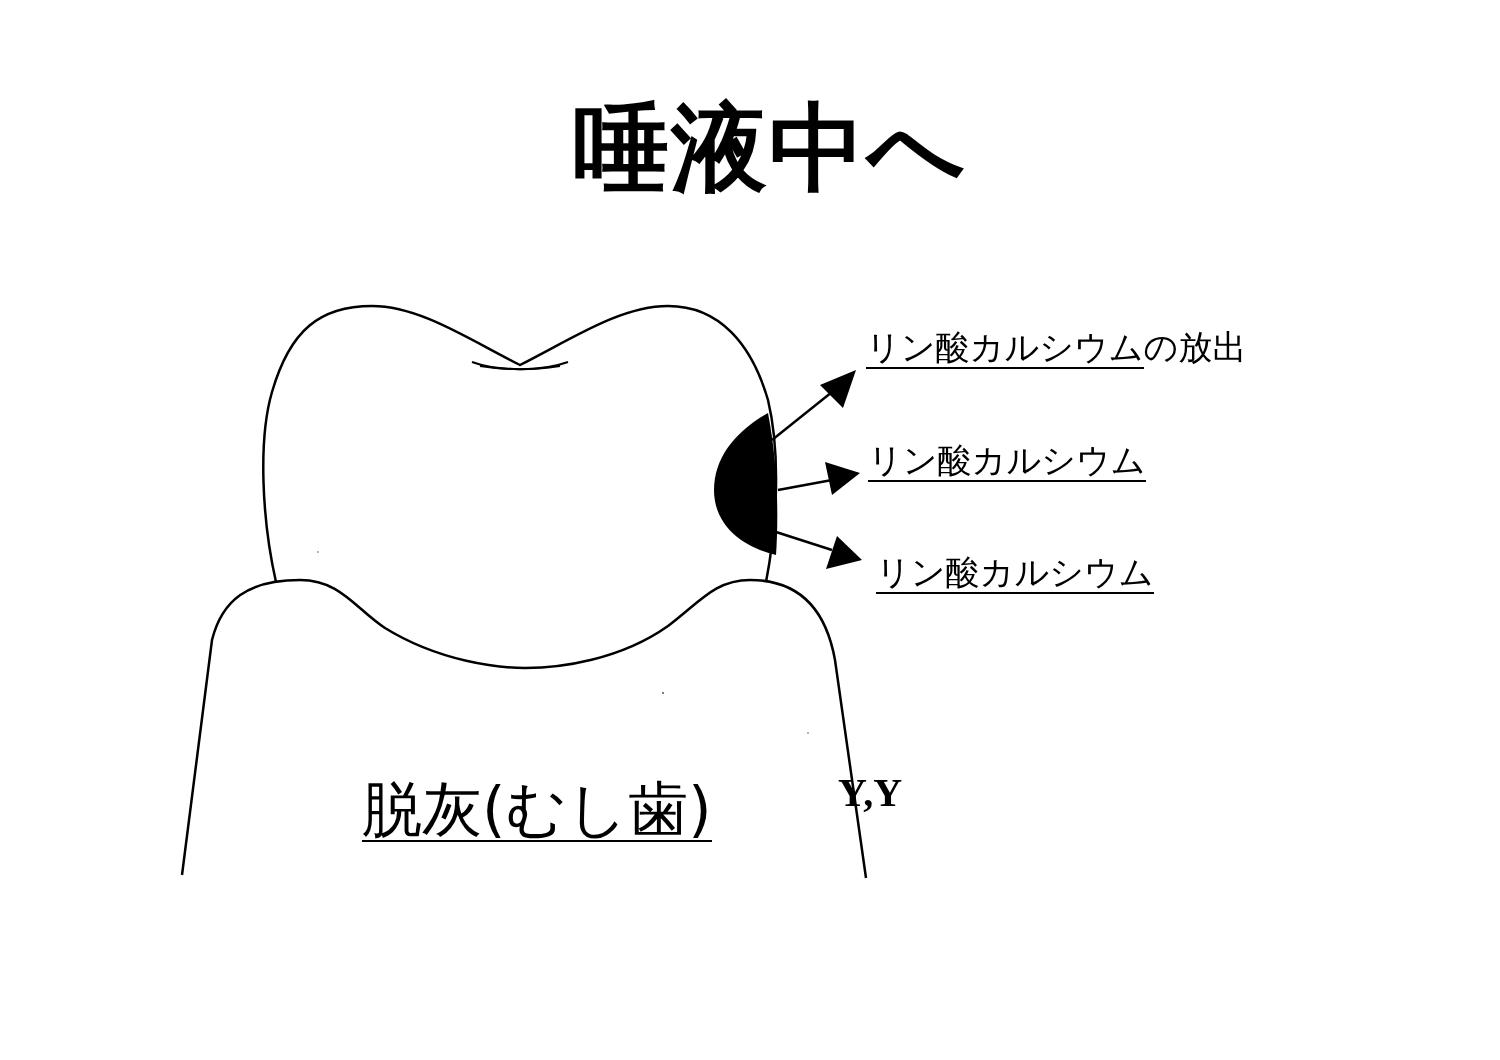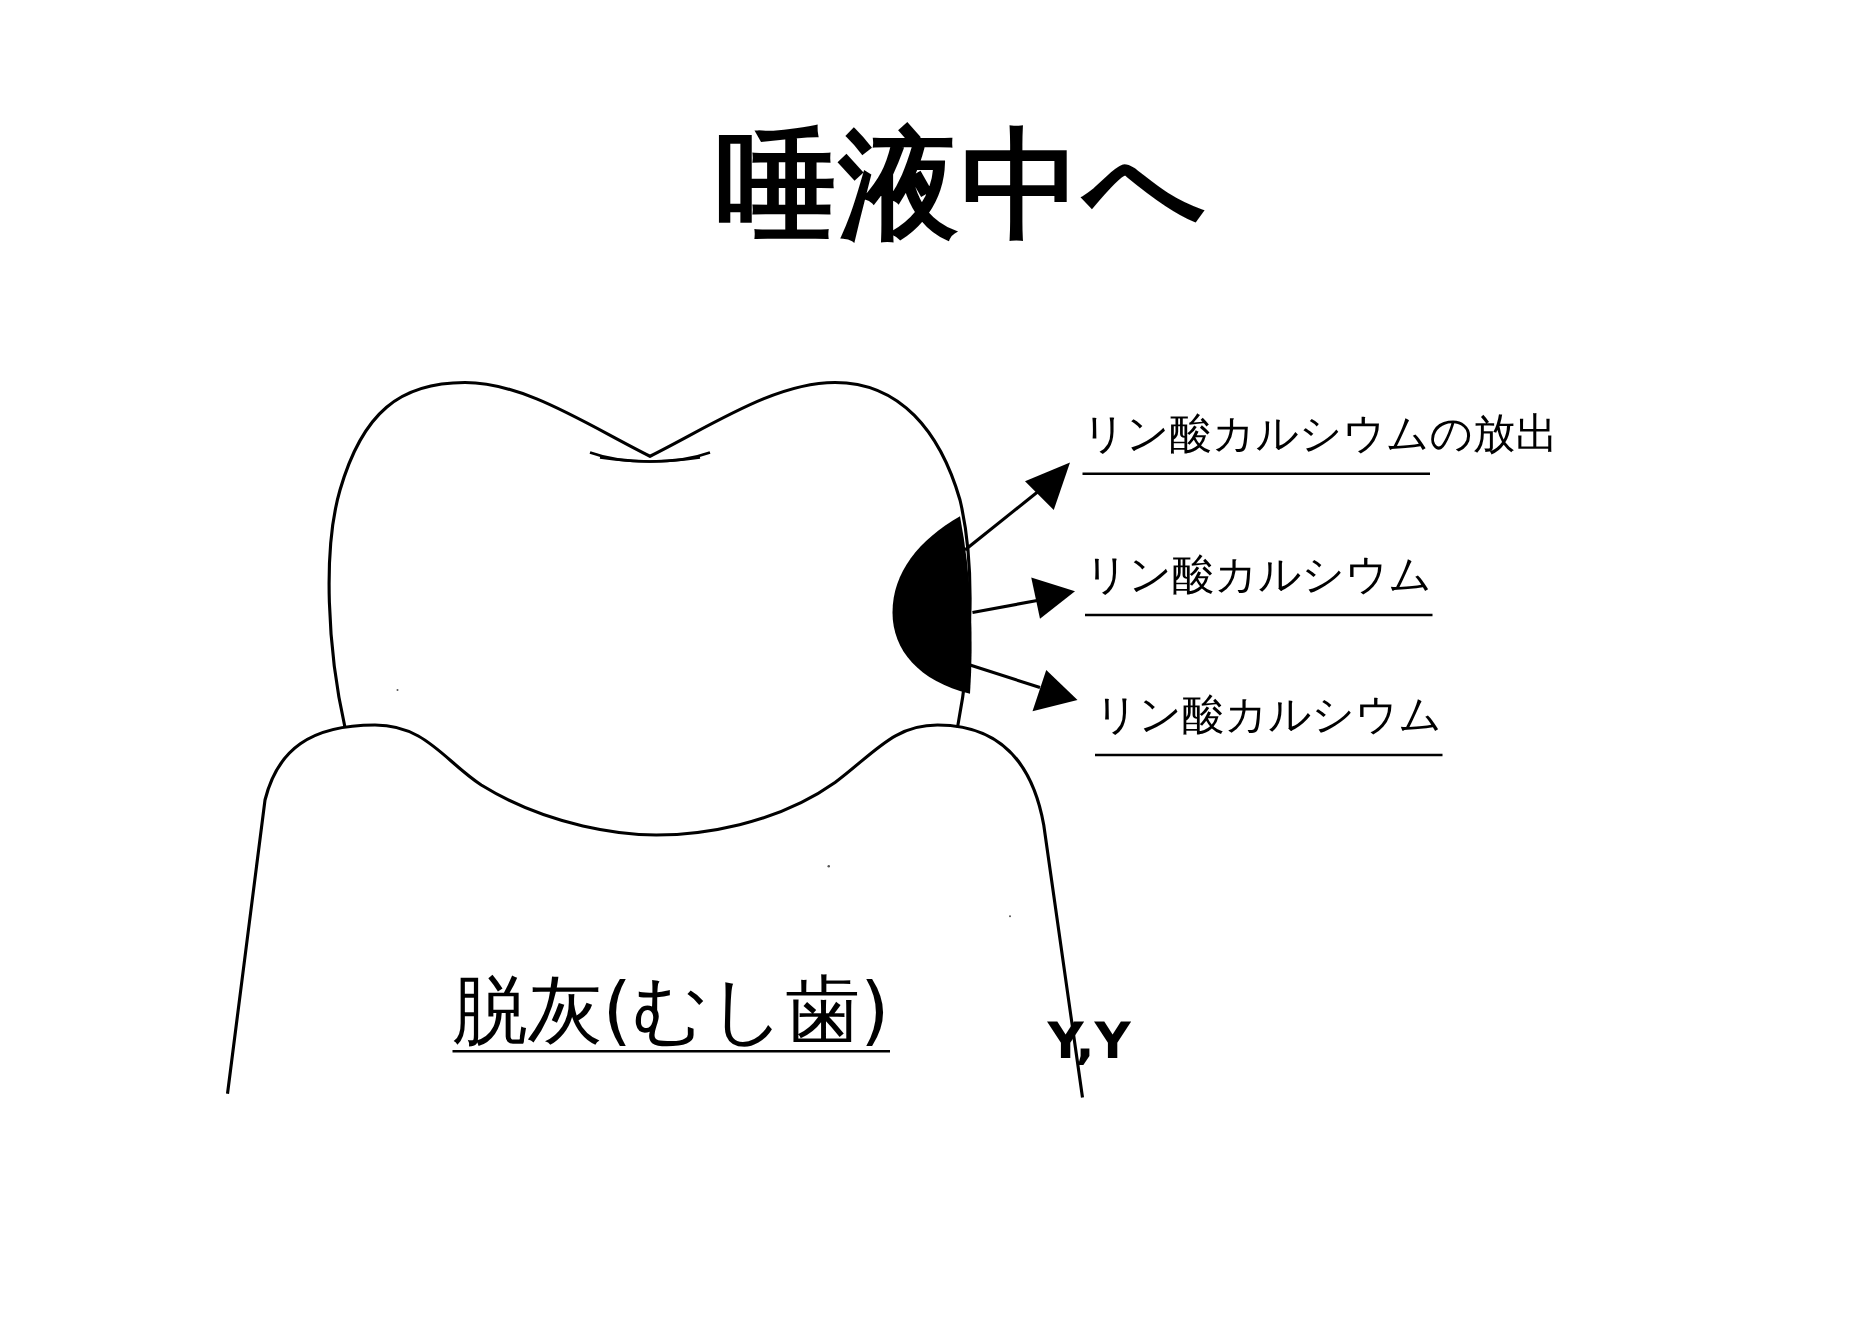--- a/index.html
+++ b/index.html
@@ -34,39 +34,40 @@
       height: 1060px;
     }
     .label {
       position: absolute;
       white-space: nowrap;
       font-size: 34px;
       line-height: 40px;
     }
     .label .u {
       border-bottom: 2.5px solid #000;
-      padding-bottom: 11px;
+      padding-bottom: 0;
     }
     .caries-label {
       position: absolute;
       left: 362px;
       top: 778px;
       font-size: 60px;
       line-height: 62px;
       white-space: nowrap;
       border-bottom: 2.5px solid #000;
     }
     .initials {
       position: absolute;
       left: 838px;
-      top: 808px;
+      top: 768px;
       font-size: 40px;
       font-weight: bold;
       line-height: 50px;
       white-space: nowrap;
+      font-family: Liberation Serif, serif;
     }
   </style>
 </head>
 <body>
 
 <div class="title">唾液中へ</div>
 
 <svg class="diagram" viewBox="0 0 1500 1060">
   <defs>
     <marker id="arrowhead" markerWidth="10" markerHeight="10" refX="1" refY="5" orient="auto" markerUnits="userSpaceOnUse" viewBox="0 0 10 10">

